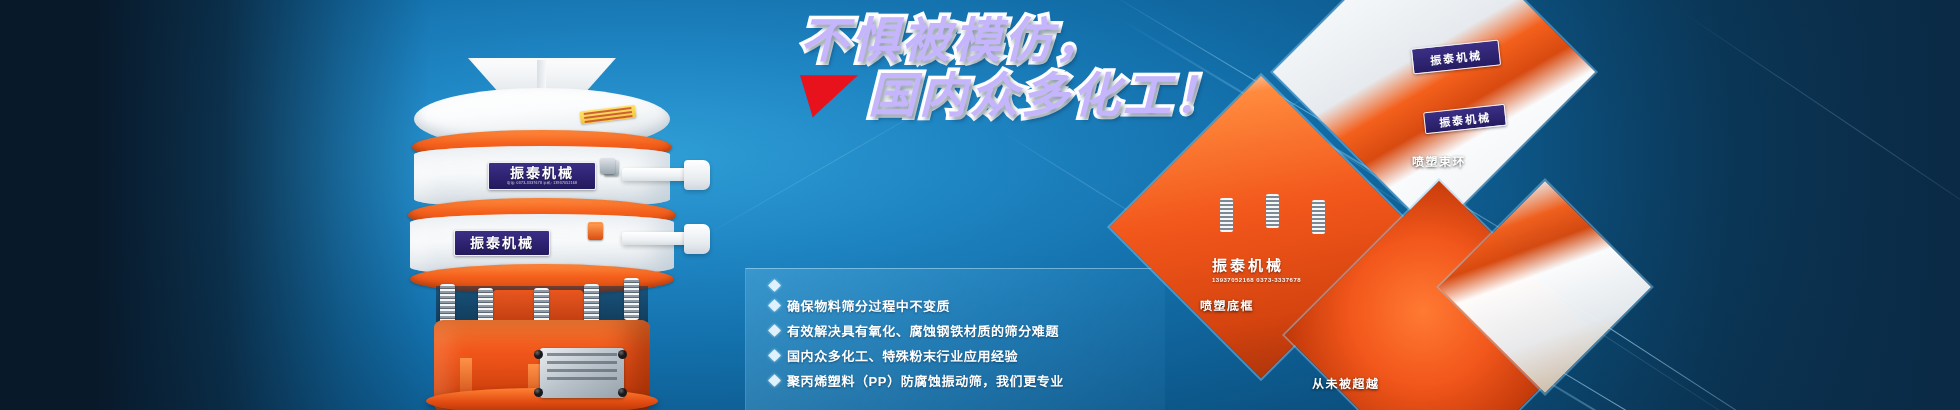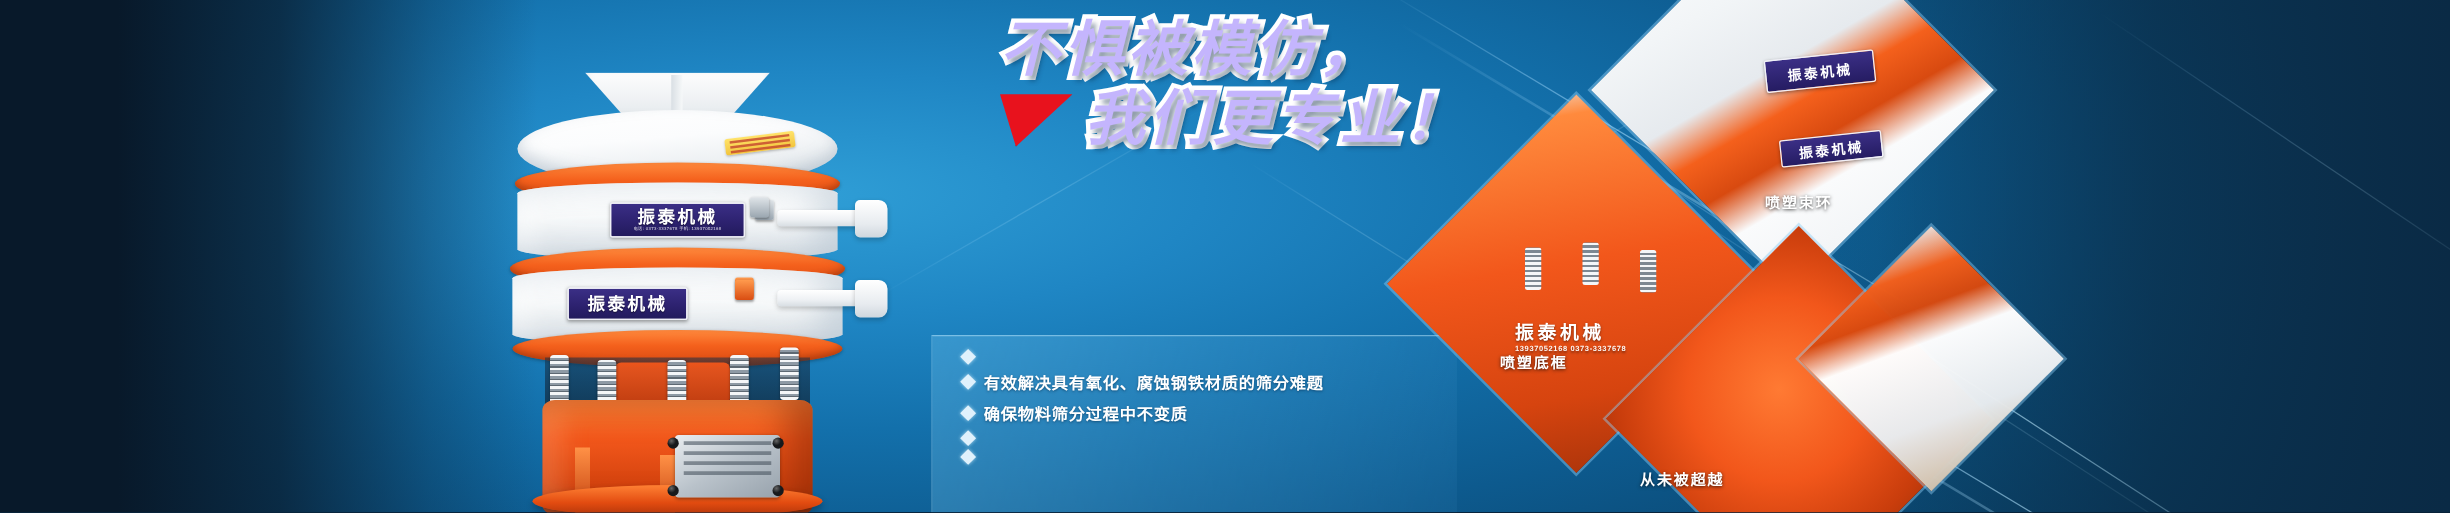--- a/index.html
+++ b/index.html
@@ -233,42 +233,44 @@
     <div class="bolt" style="left:142px;top:292px;"></div>
     <div class="bolt" style="left:142px;top:330px;"></div>
     <div class="bolt" style="left:226px;top:292px;"></div>
     <div class="bolt" style="left:226px;top:330px;"></div>
   </div>
 
   <div class="headline">
     <div class="hl-line">不惧被模仿，</div>
     <div class="hl2wrap">
       <div class="flag"></div>
-      <div class="hl-line">我们更专业！</div>
+      <div class="hl-line">国内众多化工！</div>
     </div>
   </div>
 
 
   <div class="panel">
     <div class="bullet">
       <span class="dia"></span>
     </div>
     <div class="bullet">
       <span class="dia"></span>
+      <span class="btxt">确保物料筛分过程中不变质</span>
+    </div>
+    <div class="bullet">
+      <span class="dia"></span>
       <span class="btxt">有效解决具有氧化、腐蚀钢铁材质的筛分难题</span>
     </div>
     <div class="bullet">
       <span class="dia"></span>
-      <span class="btxt">确保物料筛分过程中不变质</span>
-    </div>
-    <div class="bullet">
-      <span class="dia"></span>
-    </div>
-    <div class="bullet">
-      <span class="dia"></span>
+      <span class="btxt">国内众多化工、特殊粉末行业应用经验</span>
+    </div>
+    <div class="bullet">
+      <span class="dia"></span>
+      <span class="btxt">聚丙烯塑料（PP）防腐蚀振动筛，我们更专业</span>
     </div>
   </div>
 
   <div class="collage">
 
     <div class="dtile" style="left:180px;top:-42px;width:228px;height:228px;">
       <div class="inner">
         <div class="ph ph-topring"></div>
         <div class="minilabel" style="left:92px;top:86px;width:88px;height:26px;transform:rotate(-6deg);">振泰机械</div>
         <div class="minilabel" style="left:104px;top:150px;width:82px;height:22px;transform:rotate(-6deg);">振泰机械</div>
@@ -281,21 +283,21 @@
         <div class="ph ph-frame"></div>
         <div class="mspring" style="left:66px;top:78px;"></div>
         <div class="mspring" style="left:112px;top:74px;"></div>
         <div class="mspring" style="left:158px;top:80px;"></div>
         <div class="orangetext" style="left:58px;top:134px;">
           <span>振泰机械</span>
           <small>13937052168  0373-3337678</small>
         </div>
       </div>
     </div>
-    <div class="cap" style="left:60px;top:280px;text-align:right;">喷塑底框</div>
+    <div class="cap" style="left:60px;top:296px;text-align:right;">喷塑底框</div>
 
     <div class="dtile" style="left:190px;top:226px;width:218px;height:218px;">
       <div class="inner">
         <div class="ph ph-motor"></div>
       </div>
     </div>
     <div class="cap" style="left:172px;top:374px;">从未被超越</div>
 
     <div class="dtile" style="left:330px;top:212px;width:150px;height:150px;opacity:.98;">
       <div class="inner">

